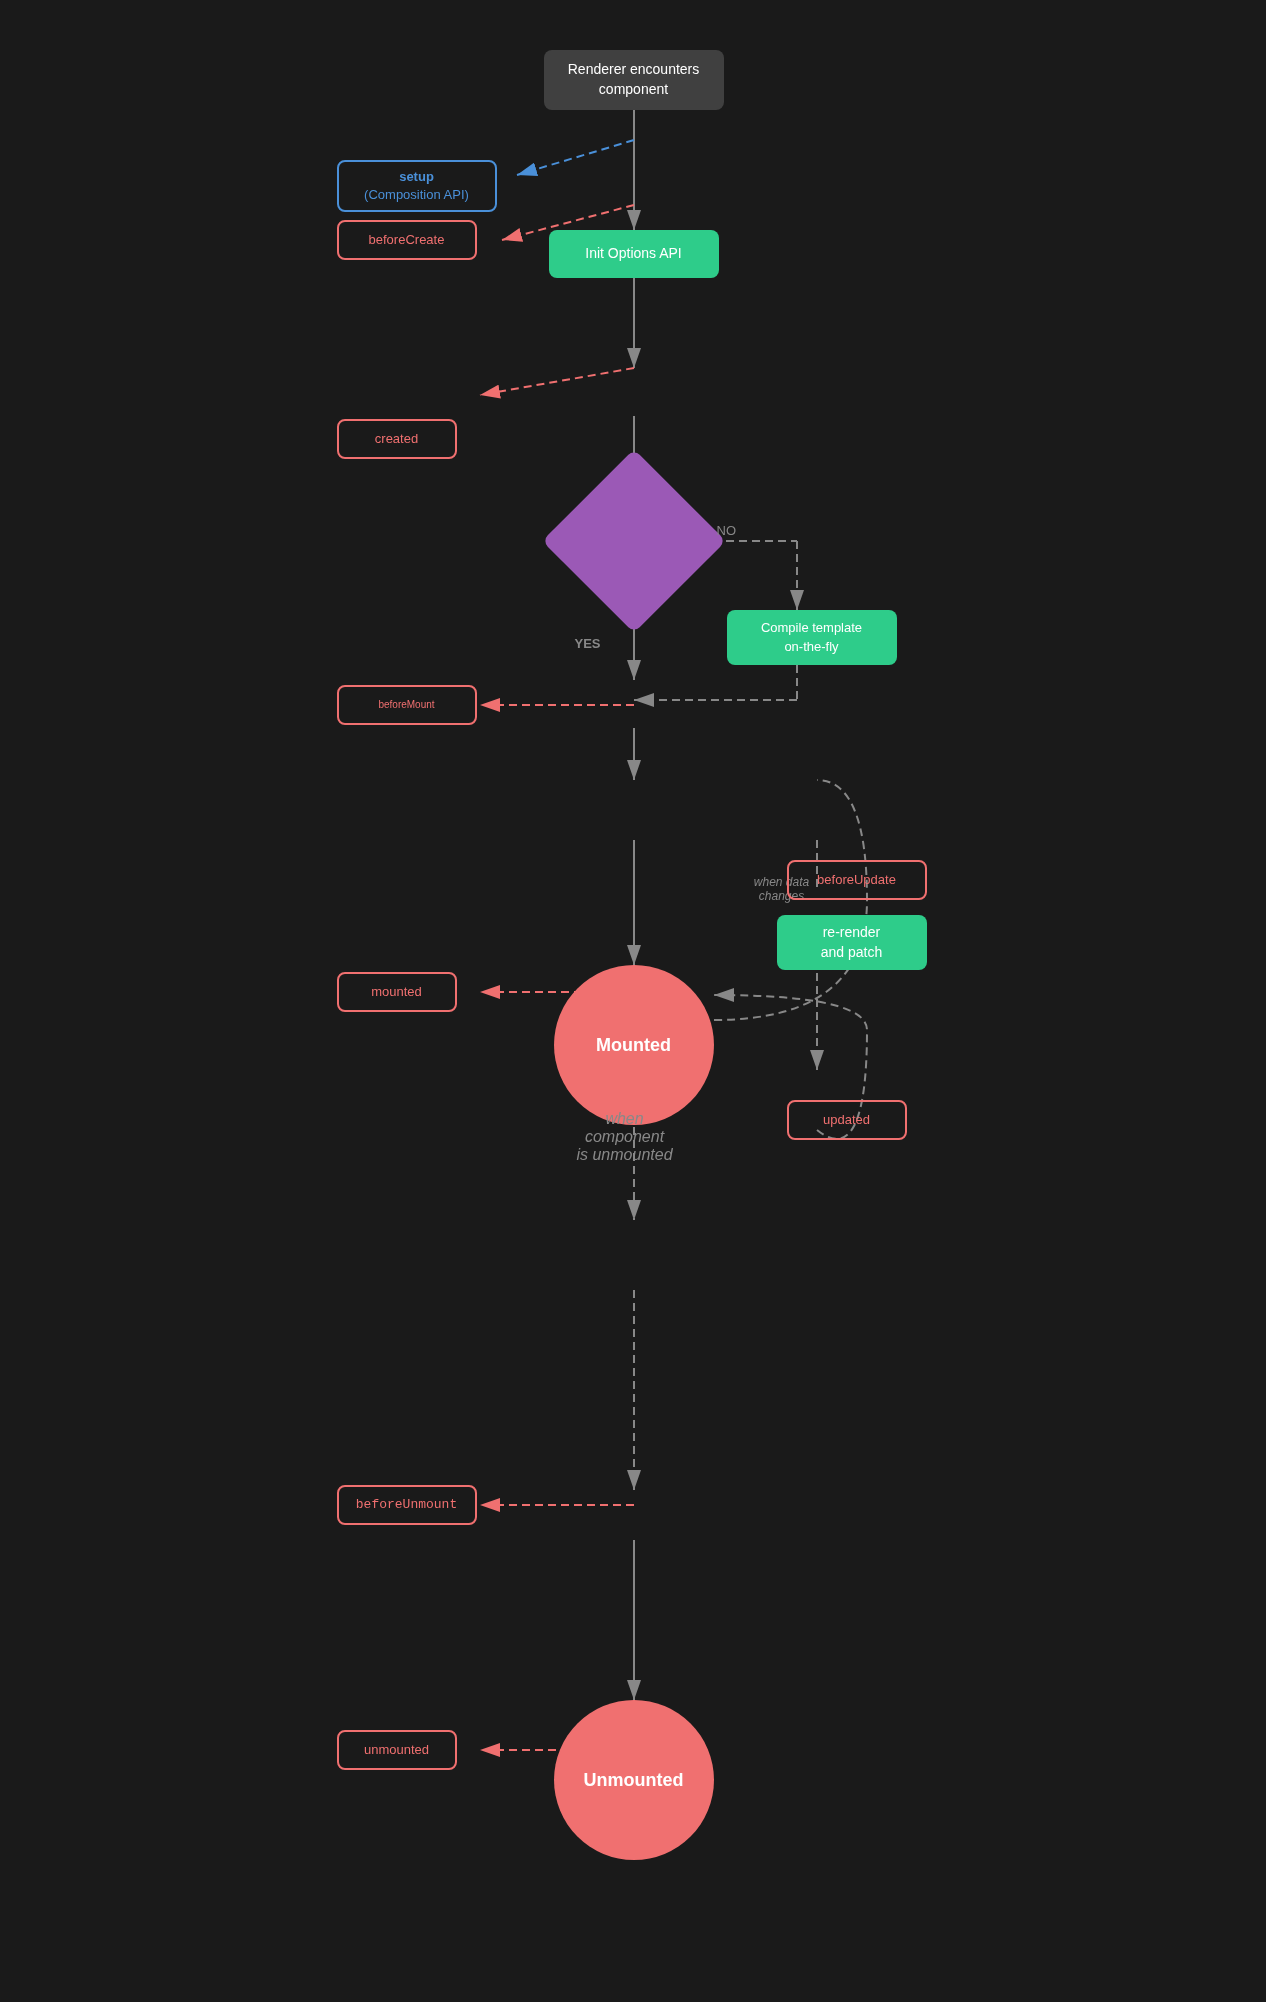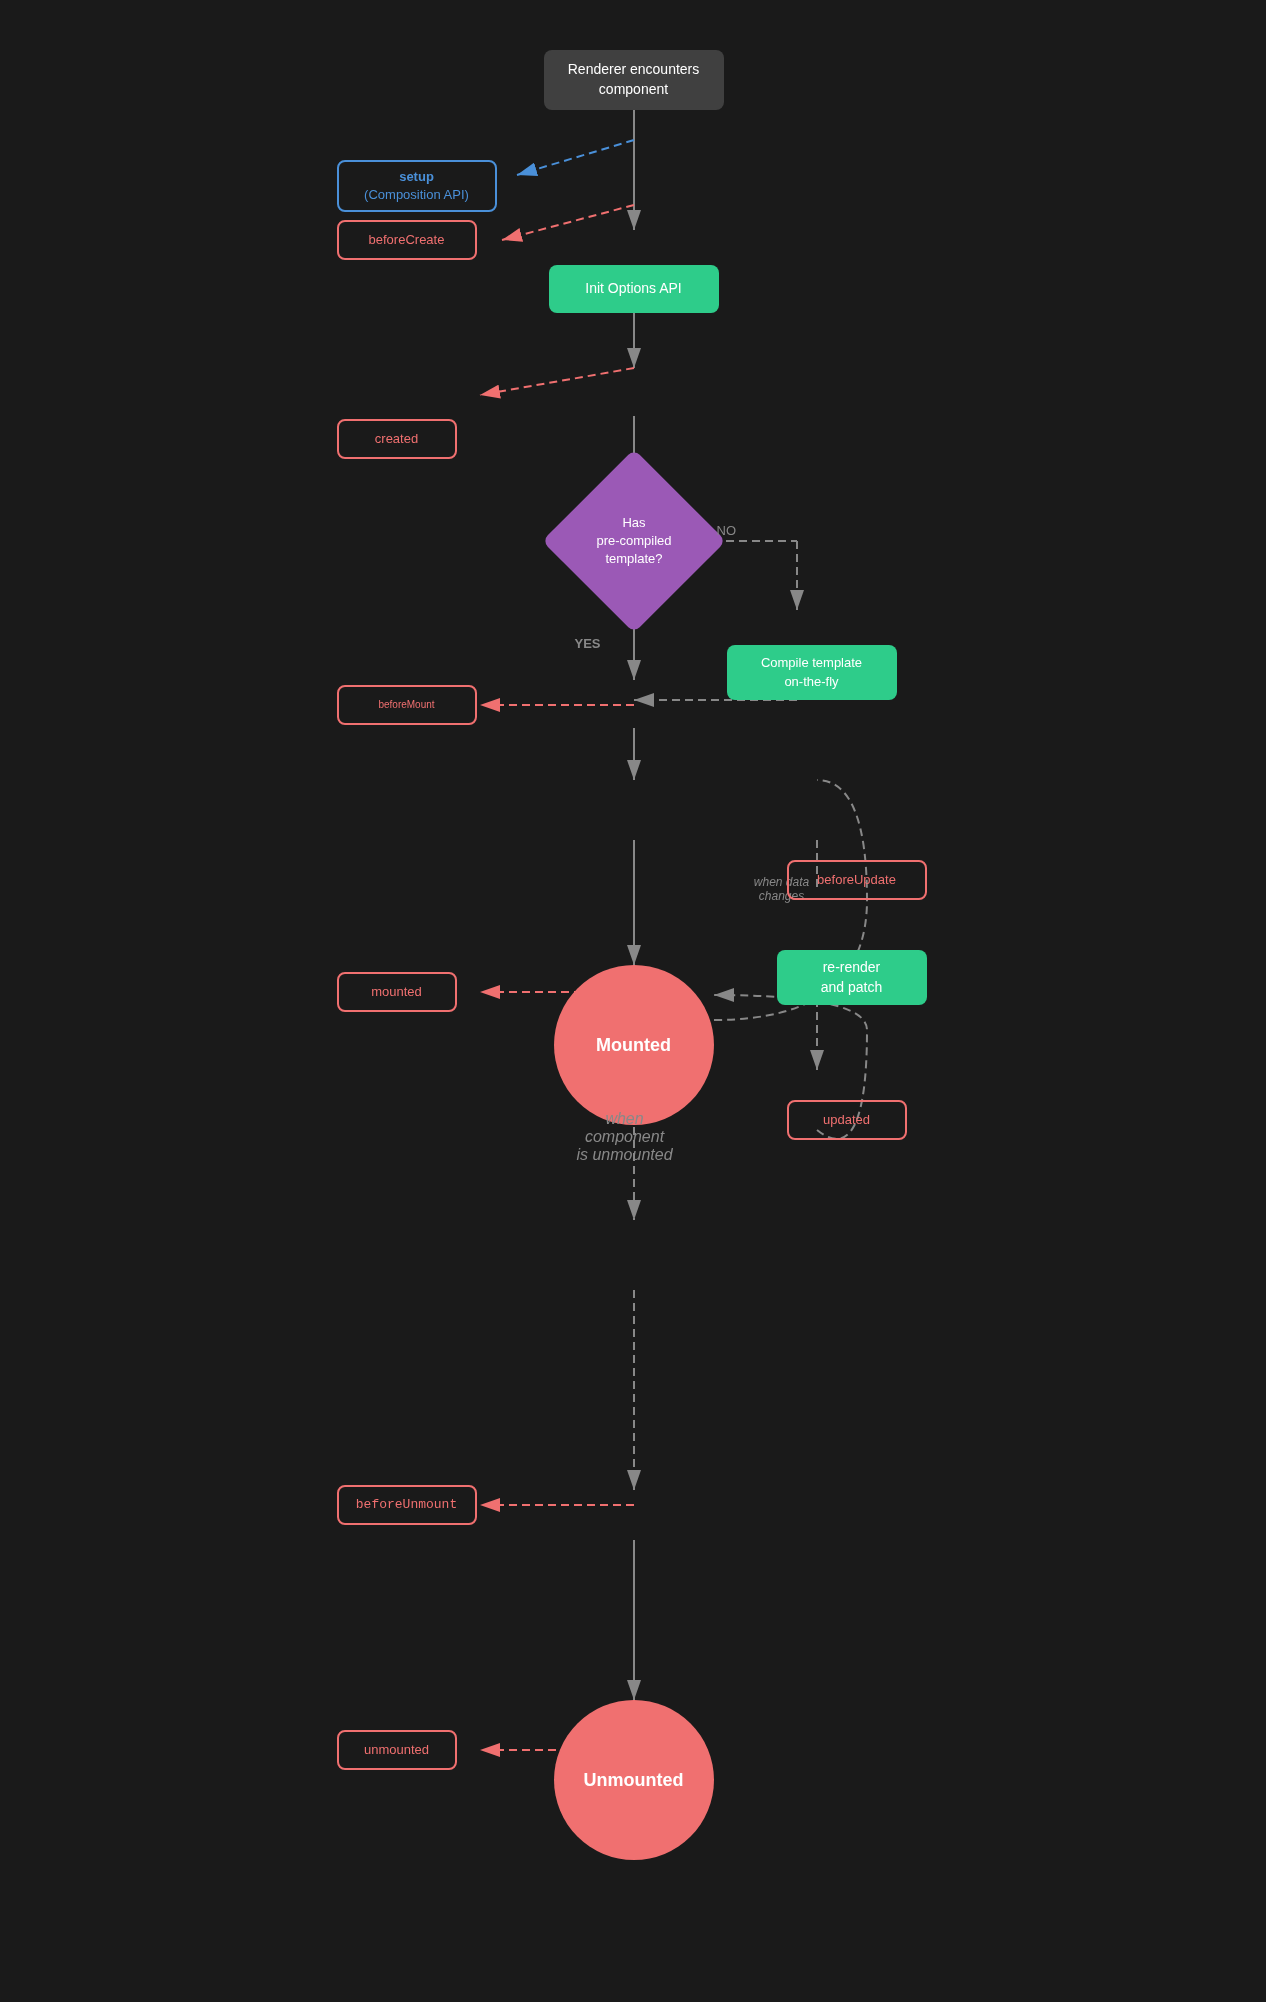--- a/index.html
+++ b/index.html
@@ -31,21 +31,20 @@
       padding: 8px 16px;
     }
     .box-blue {
       background: #404040;
       color: white;
       border-radius: 8px;
     }
     .box-green {
       background: #2ecc8a;
       color: white;
-      margin-top: 35px;
     }
     .box-red {
       background: transparent;
       color: #f07070;
       border: 2px solid #f07070;
       border-radius: 8px;
     }
     .box-blue-outline {
       background: transparent;
       color: #4a90d9;
@@ -186,21 +185,20 @@
     <span><b>setup</b><br>(Composition API)</span>
   </div>
 
   <div class="box box-red" style="left:20px; top:200px; width:140px; height:40px; font-size:13px;">beforeCreate</div>
 
   <div class="box box-green" style="left:232px; top:210px; width:170px; height:48px;">Init Options API</div>
 
   <div class="box box-red" style="left:20px; top:355px; width:120px; height:40px; font-size:13px;margin-top:44px;">created</div>
 
   <div class="diamond" style="left:252px; top:456px;"></div>
-  <div class="diamond-text" style="left:245px; top:456px; width:145px; height:130px; font-size:13px;">Has<br>pre-compiled<br>template?</div>
 
   <div class="no-label" style="left:400px; top:503px;">NO</div>
 
   <div class="yes-label" style="left:258px; top:616px;">YES</div>
 
   <div class="box box-green" style="left:410px; top:590px; width:170px; height:55px; font-size:13px;">Compile template<br>on-the-fly</div>
 
   <div class="box box-red" style="left:20px; top:665px; width:140px; height:40px; font-size:10px;">beforeMount</div>
 
 

